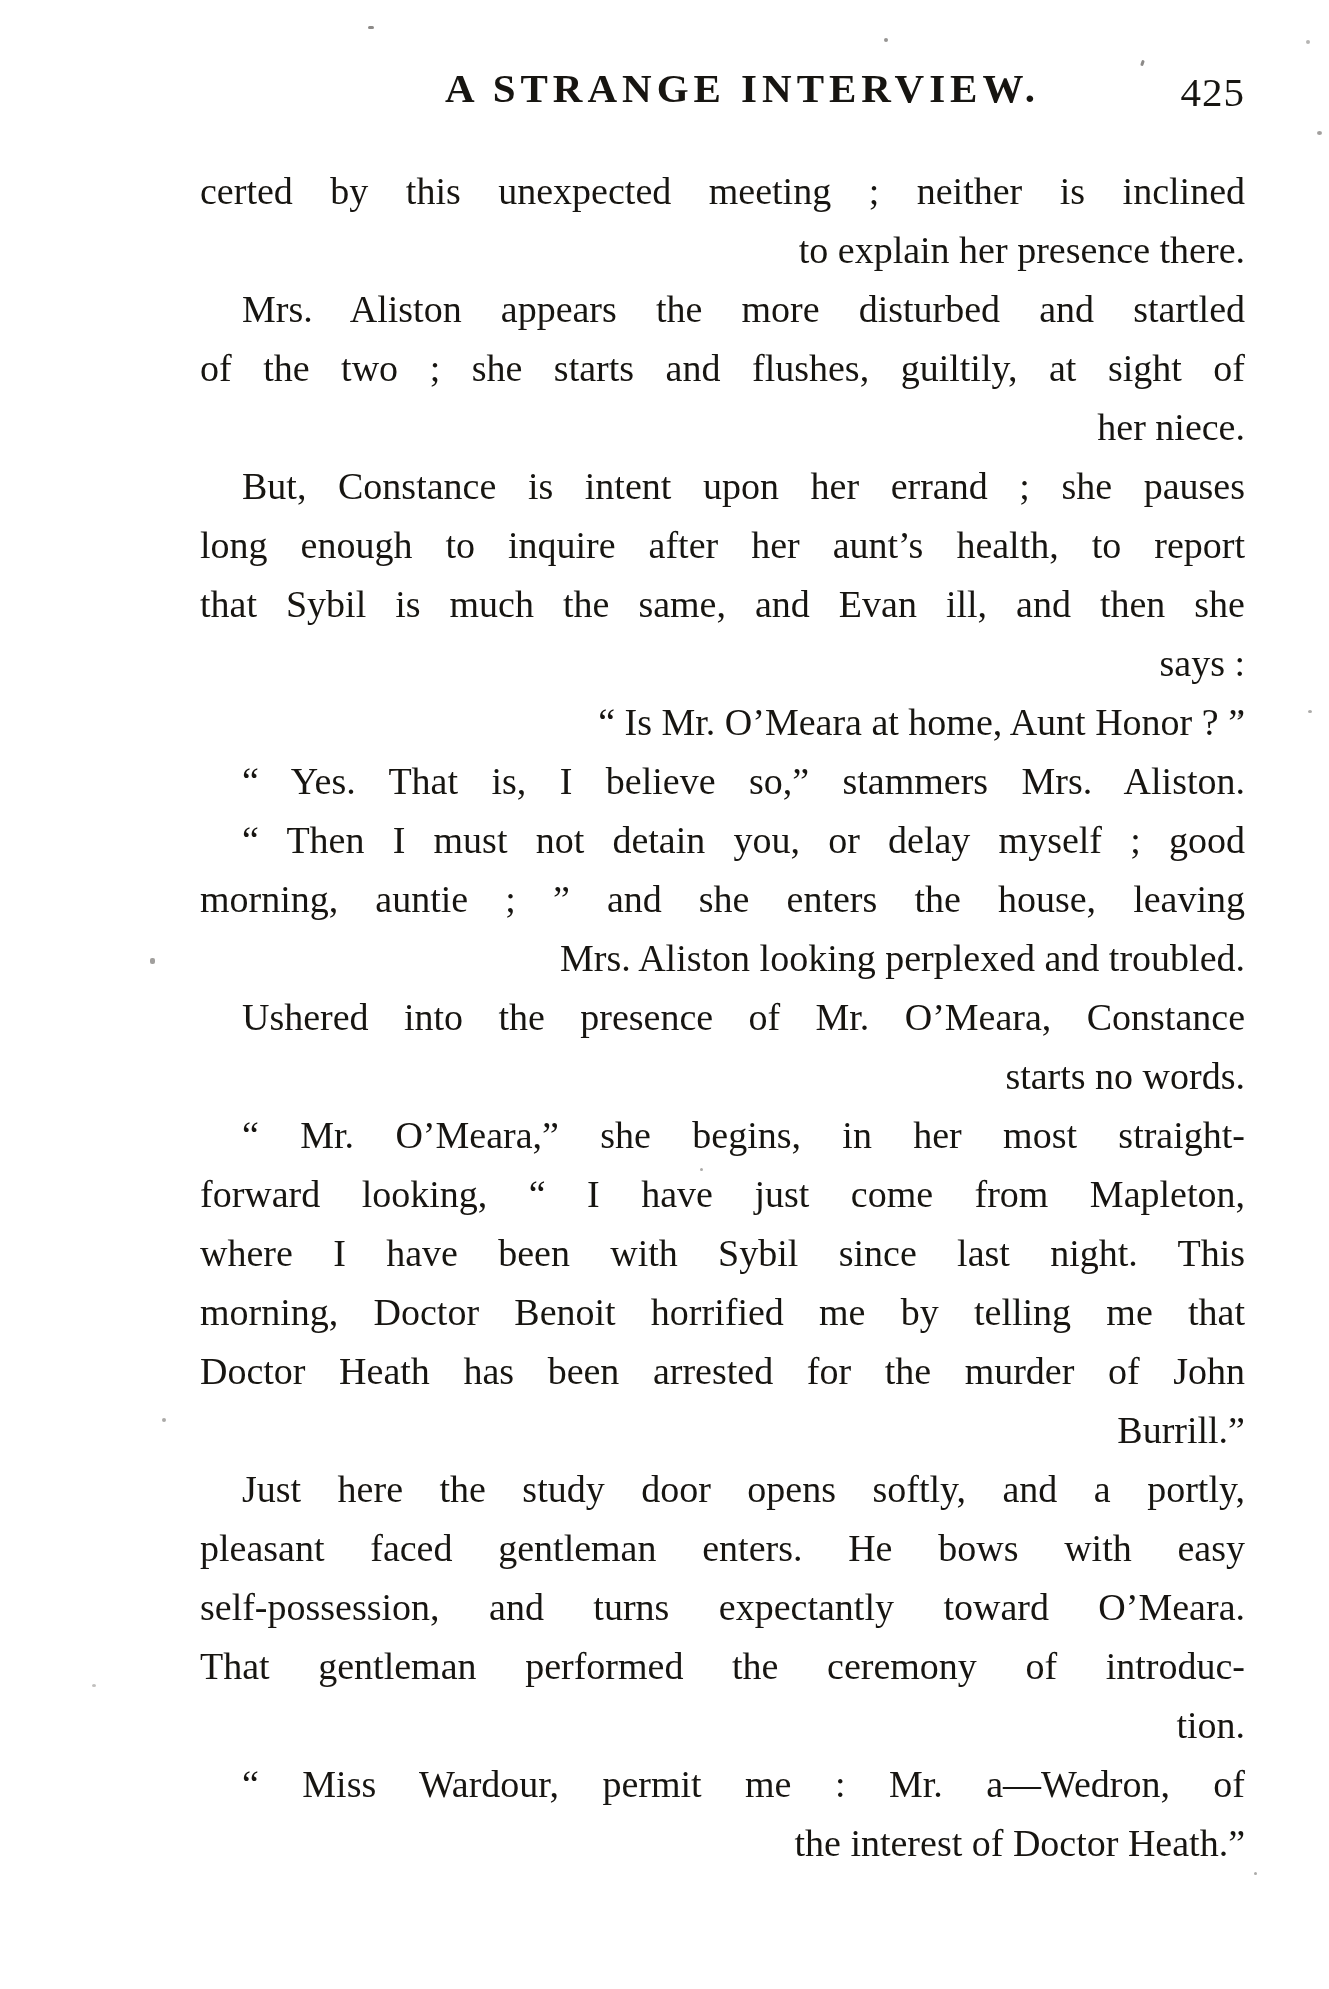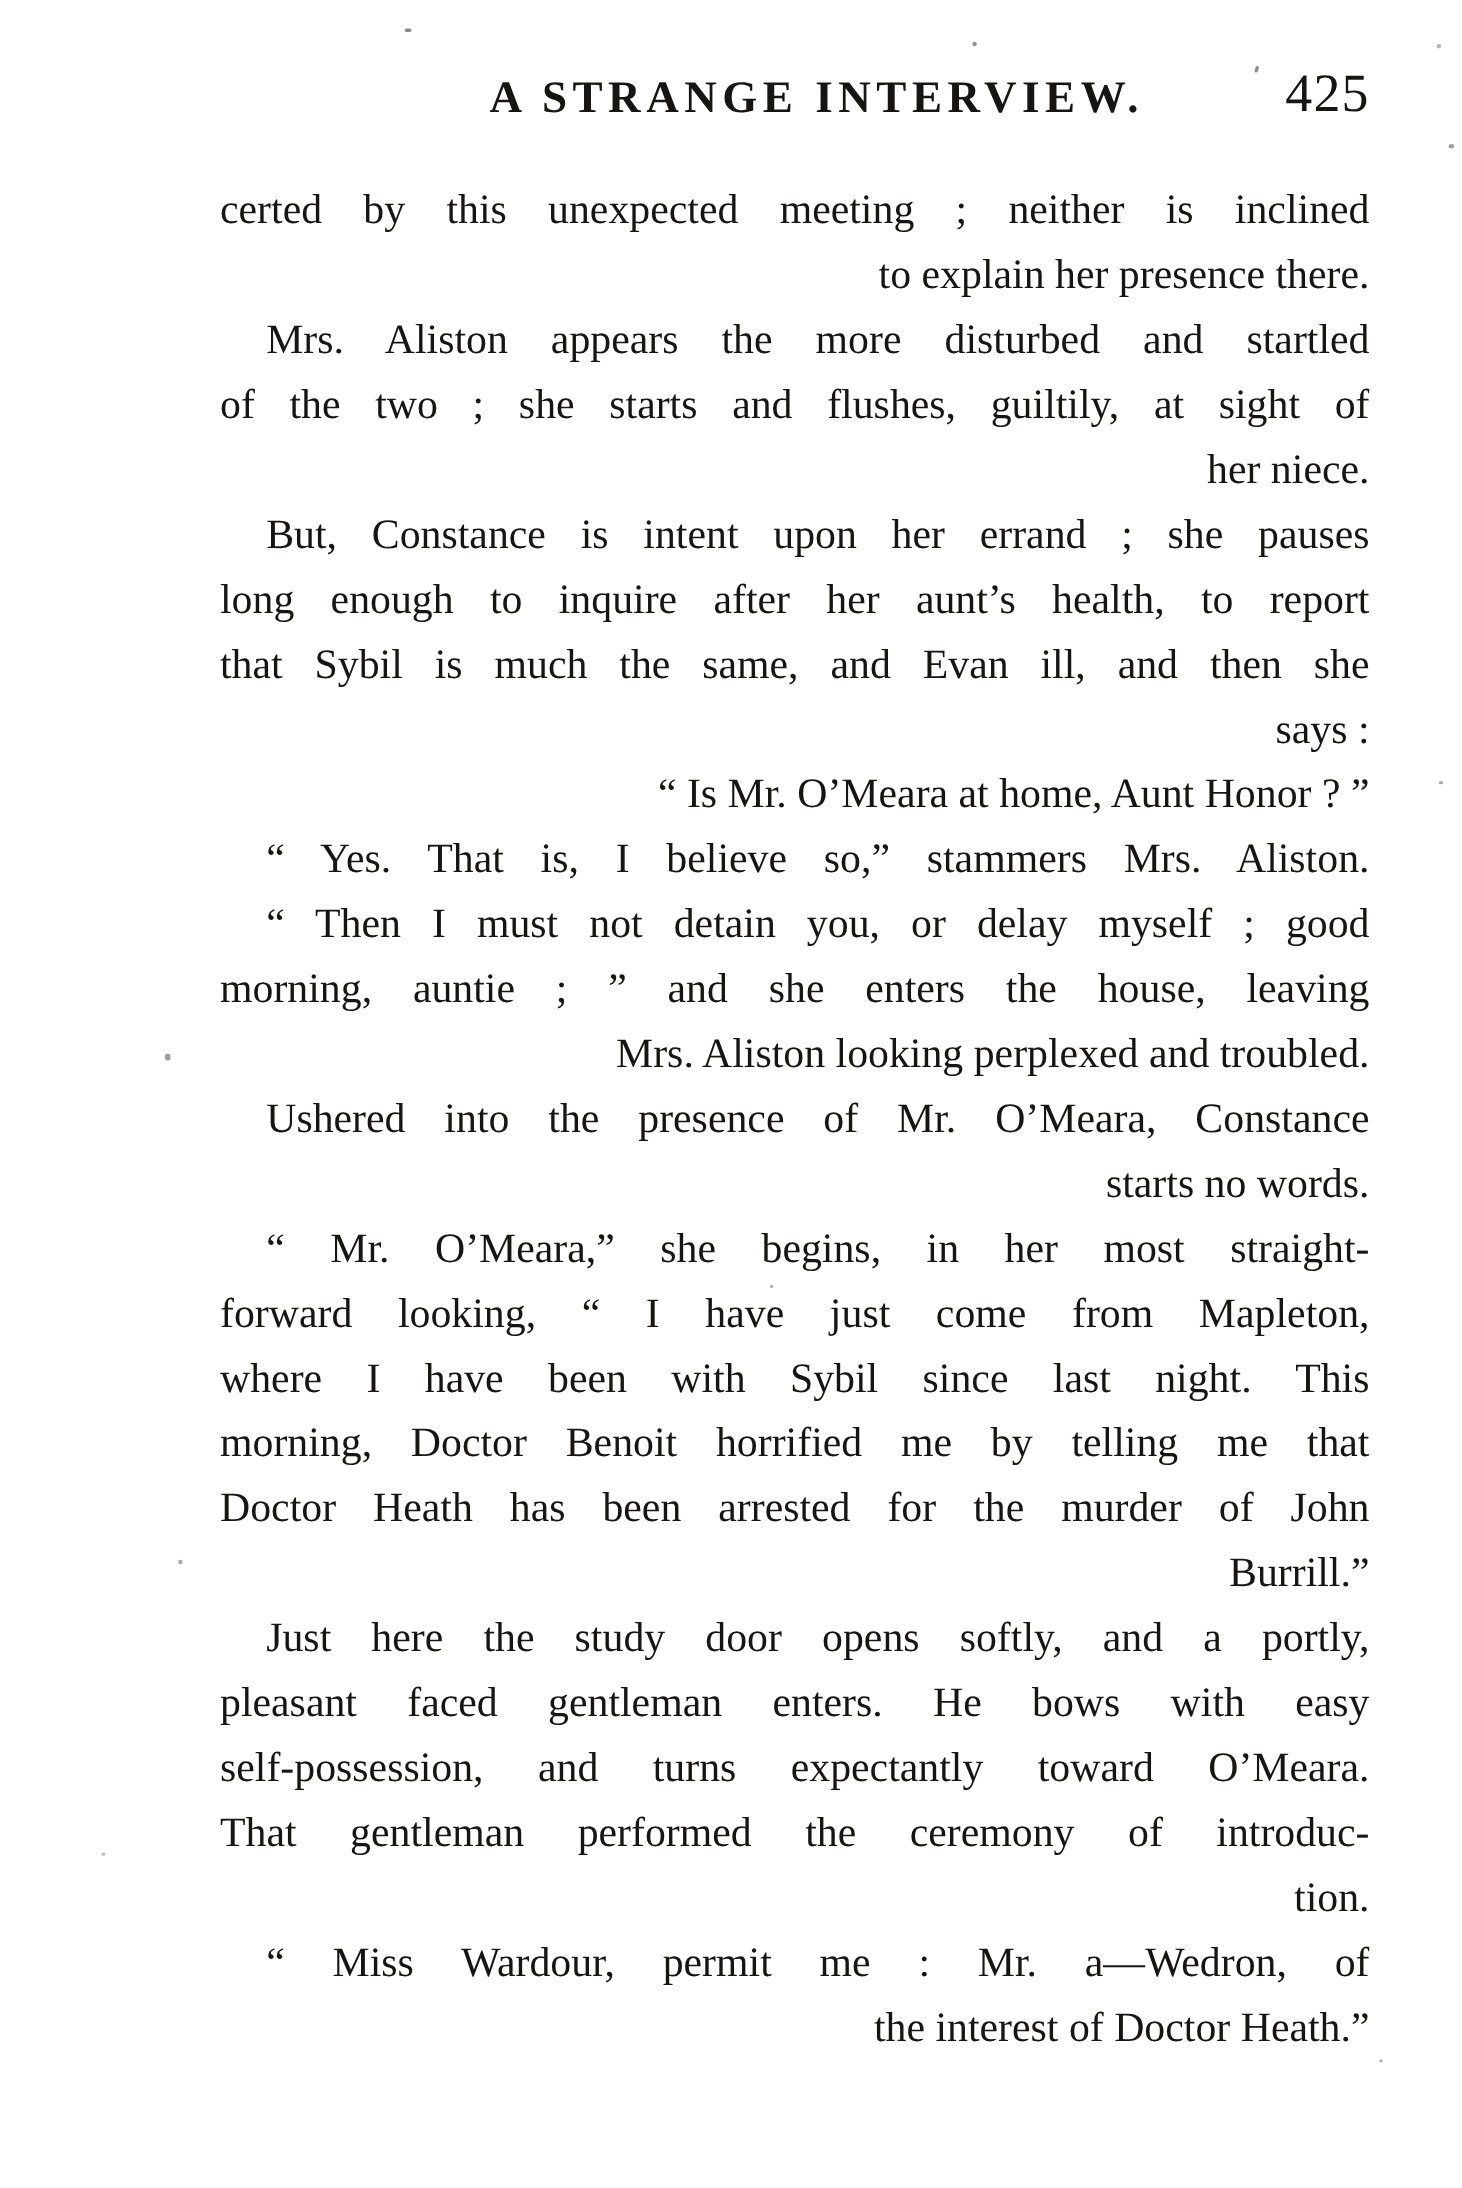--- a/index.html
+++ b/index.html
@@ -13,22 +13,22 @@
     margin:0 auto;
   }
   .running-header{
     position:absolute;top:56px;left:200px;width:1045px;height:48px;
   }
   .header-title{
     position:absolute;left:50%;top:8px;transform:translateX(-50%);
     font-size:41px;font-weight:bold;letter-spacing:5px;white-space:nowrap;margin-left:20px;
   }
   .page-number{
-    position:absolute;right:0;top:0;
-    font-size:49px;letter-spacing:1px;
+    position:absolute;right:0;top:12px;
+    font-size:41px;letter-spacing:1px;
   }
   .text-block{
     position:absolute;top:162px;left:200px;width:1045px;
     font-size:38px;line-height:59px;
   }
   .line{
     height:59px;overflow:hidden;
     text-align:right;
   }
   .line.just{

